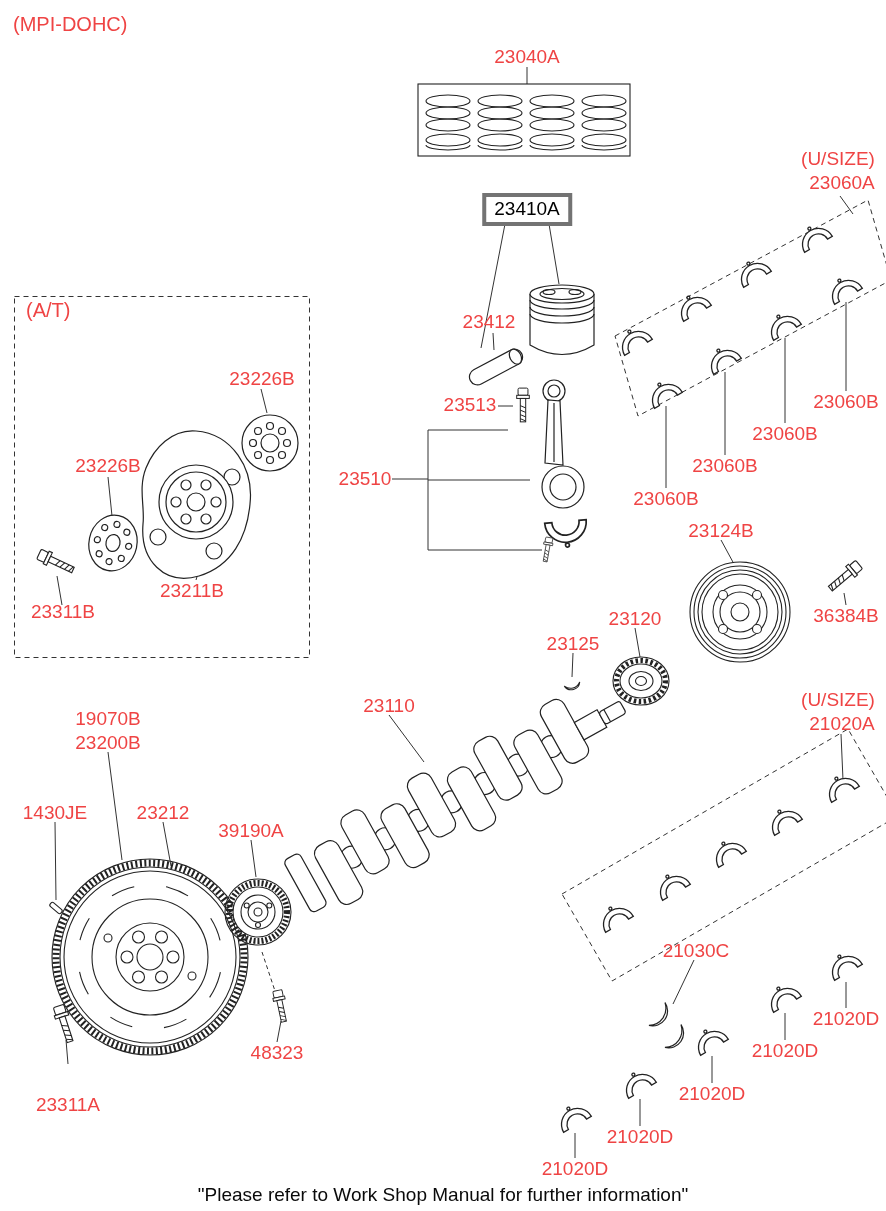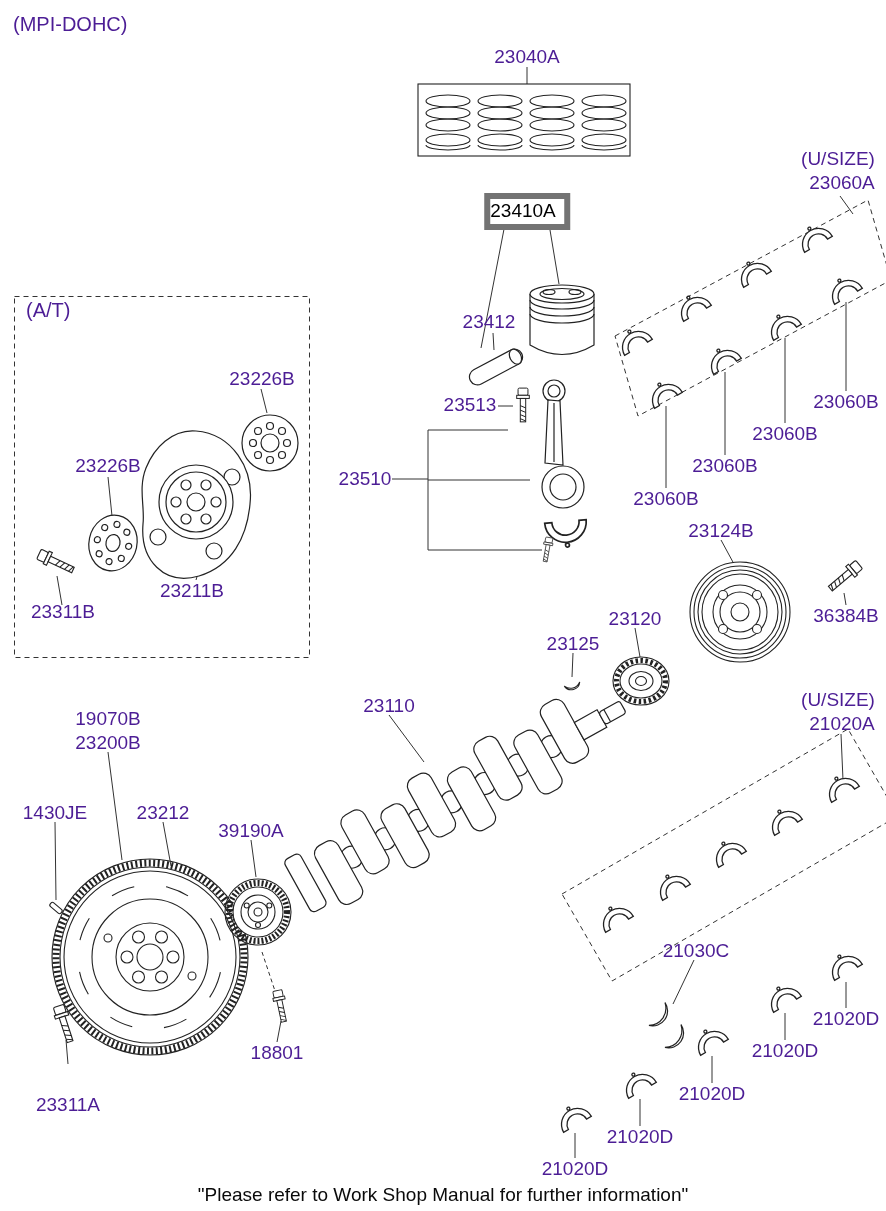--- a/index.html
+++ b/index.html
@@ -4,27 +4,27 @@
 <style>
   * { margin:0; padding:0; box-sizing:border-box; }
   html,body { background:#fff; }
   #stage {
     position:relative; width:886px; height:1211px; background:#fff;
     font-family:"Liberation Sans", sans-serif; overflow:hidden; color:#000;
   }
   svg.diagram { position:absolute; left:0; top:0; }
   .label {
     position:absolute; font-size:19px; line-height:1.05; white-space:nowrap;
-    transform:translateX(-50%); color:#4c1d95;
+    transform:translateX(-50%); color:#ef4444;
   }
   .label.anchor-left { transform:none; }
   .label.group-note { font-size:20px; }
   .highlight {
     position:absolute; transform:translateX(-50%);
-    border:6px solid #737373; padding:1px 8px 2px 0;
+    border:4px solid #737373; padding:1px 8px 2px 8px;
     font-size:19px; white-space:nowrap; background:#fff;
   }
   .footer {
     position:absolute; transform:translateX(-50%);
     font-size:19px; white-space:nowrap; color:#0a0a0a;
   }
 </style>
 </head>
 <body>
 
@@ -360,18 +360,18 @@
 <div class="label" style="left:838px;top:690px">(U/SIZE)</div>
 <div class="label" style="left:842px;top:714px">21020A</div>
 
 <div class="label" style="left:696px;top:941px">21030C</div>
 <div class="label" style="left:846px;top:1009px">21020D</div>
 <div class="label" style="left:785px;top:1041px">21020D</div>
 <div class="label" style="left:712px;top:1084px">21020D</div>
 <div class="label" style="left:640px;top:1127px">21020D</div>
 <div class="label" style="left:575px;top:1159px">21020D</div>
 
-<div class="label" style="left:277px;top:1043px">18801</div>
+<div class="label" style="left:277px;top:1043px">48323</div>
 <div class="label" style="left:68px;top:1095px">23311A</div>
 
 <div class="footer" style="left:443px;top:1184px">"Please refer to Work Shop Manual for further information"</div>
 
 </div>
 
 </body></html>

